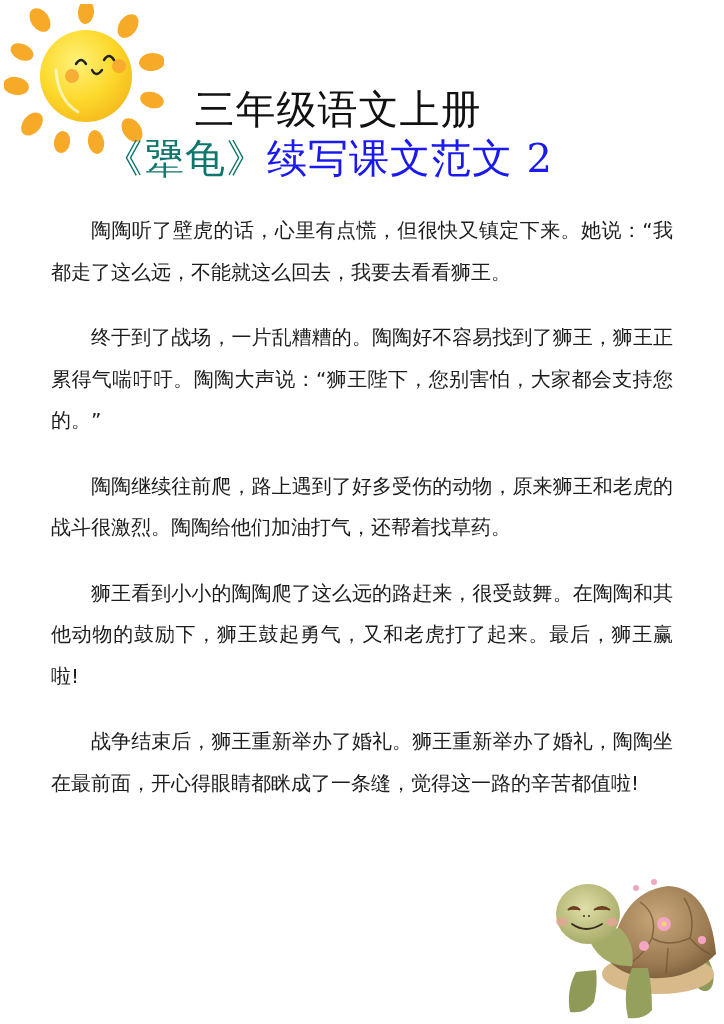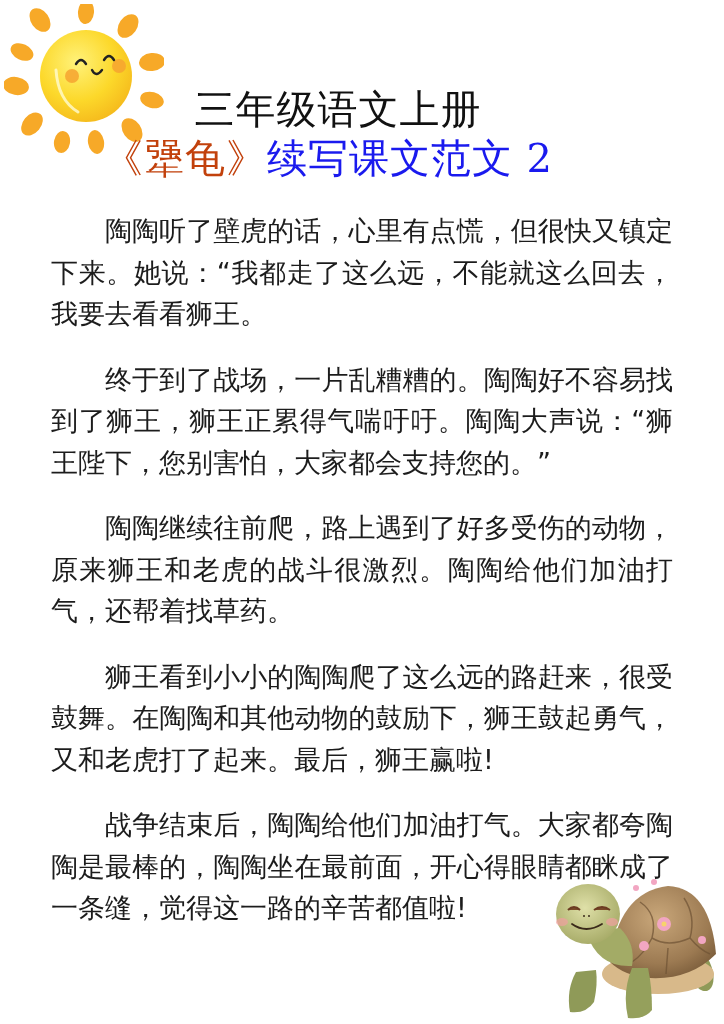--- a/index.html
+++ b/index.html
@@ -12,25 +12,25 @@
   .title-line1 {
     font-family: "DejaVu Serif", "Liberation Serif", serif;
     font-size: 40px; line-height: 50px; color: #111; letter-spacing: 1px;
     padding-left: 60px;
   }
   .title-line2 {
     font-family: "DejaVu Serif", "Liberation Serif", serif;
     font-size: 40px; line-height: 52px; letter-spacing: 1px;
     margin-top: -2px; padding-left: 40px;
   }
-  .title-red { color: #c2410c; }
+  .title-red { color: #0f766e; }
   .title-blue { color: #1a1aee; margin-top: 24px; }
   .body-text {
     position: absolute; left: 51px; top: 210px; width: 622px;
-    font-size: 27px; line-height: 41.5px; color: #1c1c1c;
+    font-size: 20px; line-height: 41.5px; color: #1c1c1c;
   }
   .para { margin: 0 0 24px 0; text-indent: 2em; text-align: justify; }
   .turtle { position: absolute; left: 540px; top: 862px; width: 180px; height: 160px; }
 </style>
 </head>
 <body>
 
 <div class="sun">
   <svg width="160" height="150" viewBox="0 0 160 150">
     <g fill="#f7a928">
@@ -68,21 +68,21 @@
   <div class="title-line2">
     <span class="title-red">《犟龟》</span><span class="title-blue">续写课文范文 2</span>
   </div>
 </div>
 
 <div class="body-text">
   <p class="para">陶陶听了壁虎的话，心里有点慌，但很快又镇定下来。她说：“我都走了这么远，不能就这么回去，我要去看看狮王。</p>
   <p class="para">终于到了战场，一片乱糟糟的。陶陶好不容易找到了狮王，狮王正累得气喘吁吁。陶陶大声说：“狮王陛下，您别害怕，大家都会支持您的。”</p>
   <p class="para">陶陶继续往前爬，路上遇到了好多受伤的动物，原来狮王和老虎的战斗很激烈。陶陶给他们加油打气，还帮着找草药。</p>
   <p class="para">狮王看到小小的陶陶爬了这么远的路赶来，很受鼓舞。在陶陶和其他动物的鼓励下，狮王鼓起勇气，又和老虎打了起来。最后，狮王赢啦!</p>
-  <p class="para">战争结束后，陶陶给他们加油打气。大家都夸陶陶是最棒的，陶陶坐在最前面，开心得眼睛都眯成了一条缝，觉得这一路的辛苦都值啦!</p>
+  <p class="para">战争结束后，狮王重新举办了婚礼。狮王重新举办了婚礼，陶陶坐在最前面，开心得眼睛都眯成了一条缝，觉得这一路的辛苦都值啦!</p>
 </div>
 
 <div class="turtle">
   <svg width="180" height="160" viewBox="0 0 180 160">
     <defs>
       <radialGradient id="shellG" cx="45%" cy="35%" r="70%">
         <stop offset="0%" stop-color="#c9a77a"></stop>
         <stop offset="70%" stop-color="#9c7a52"></stop>
         <stop offset="100%" stop-color="#7a5c3a"></stop>
       </radialGradient>

